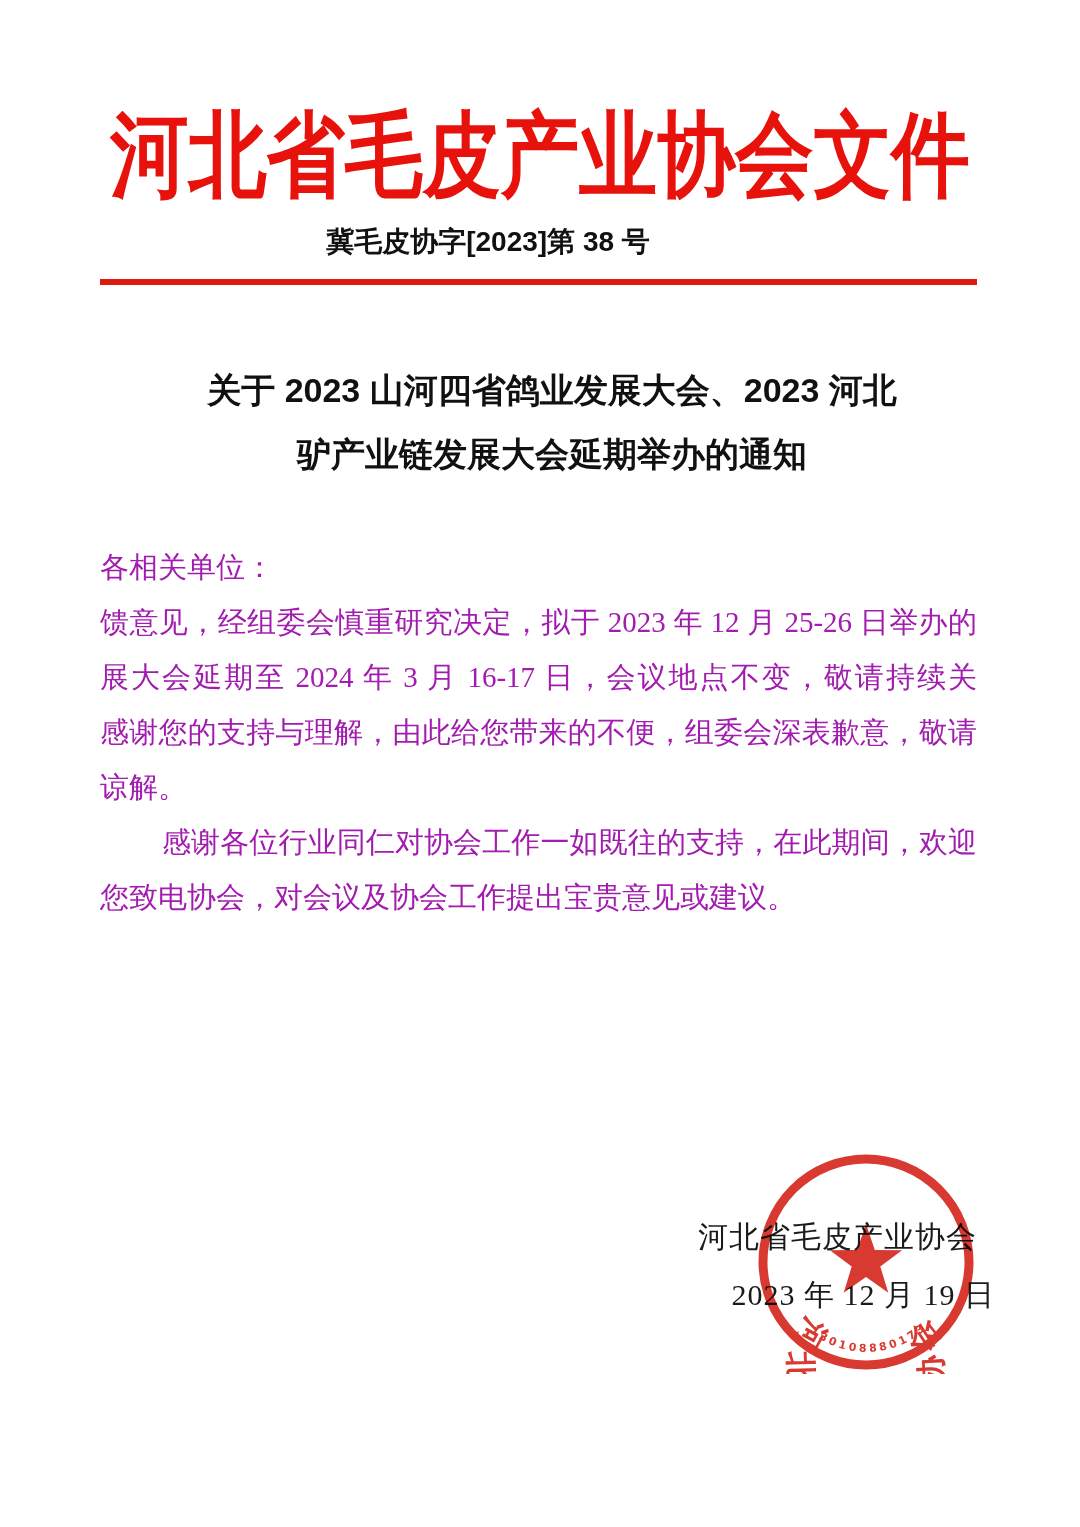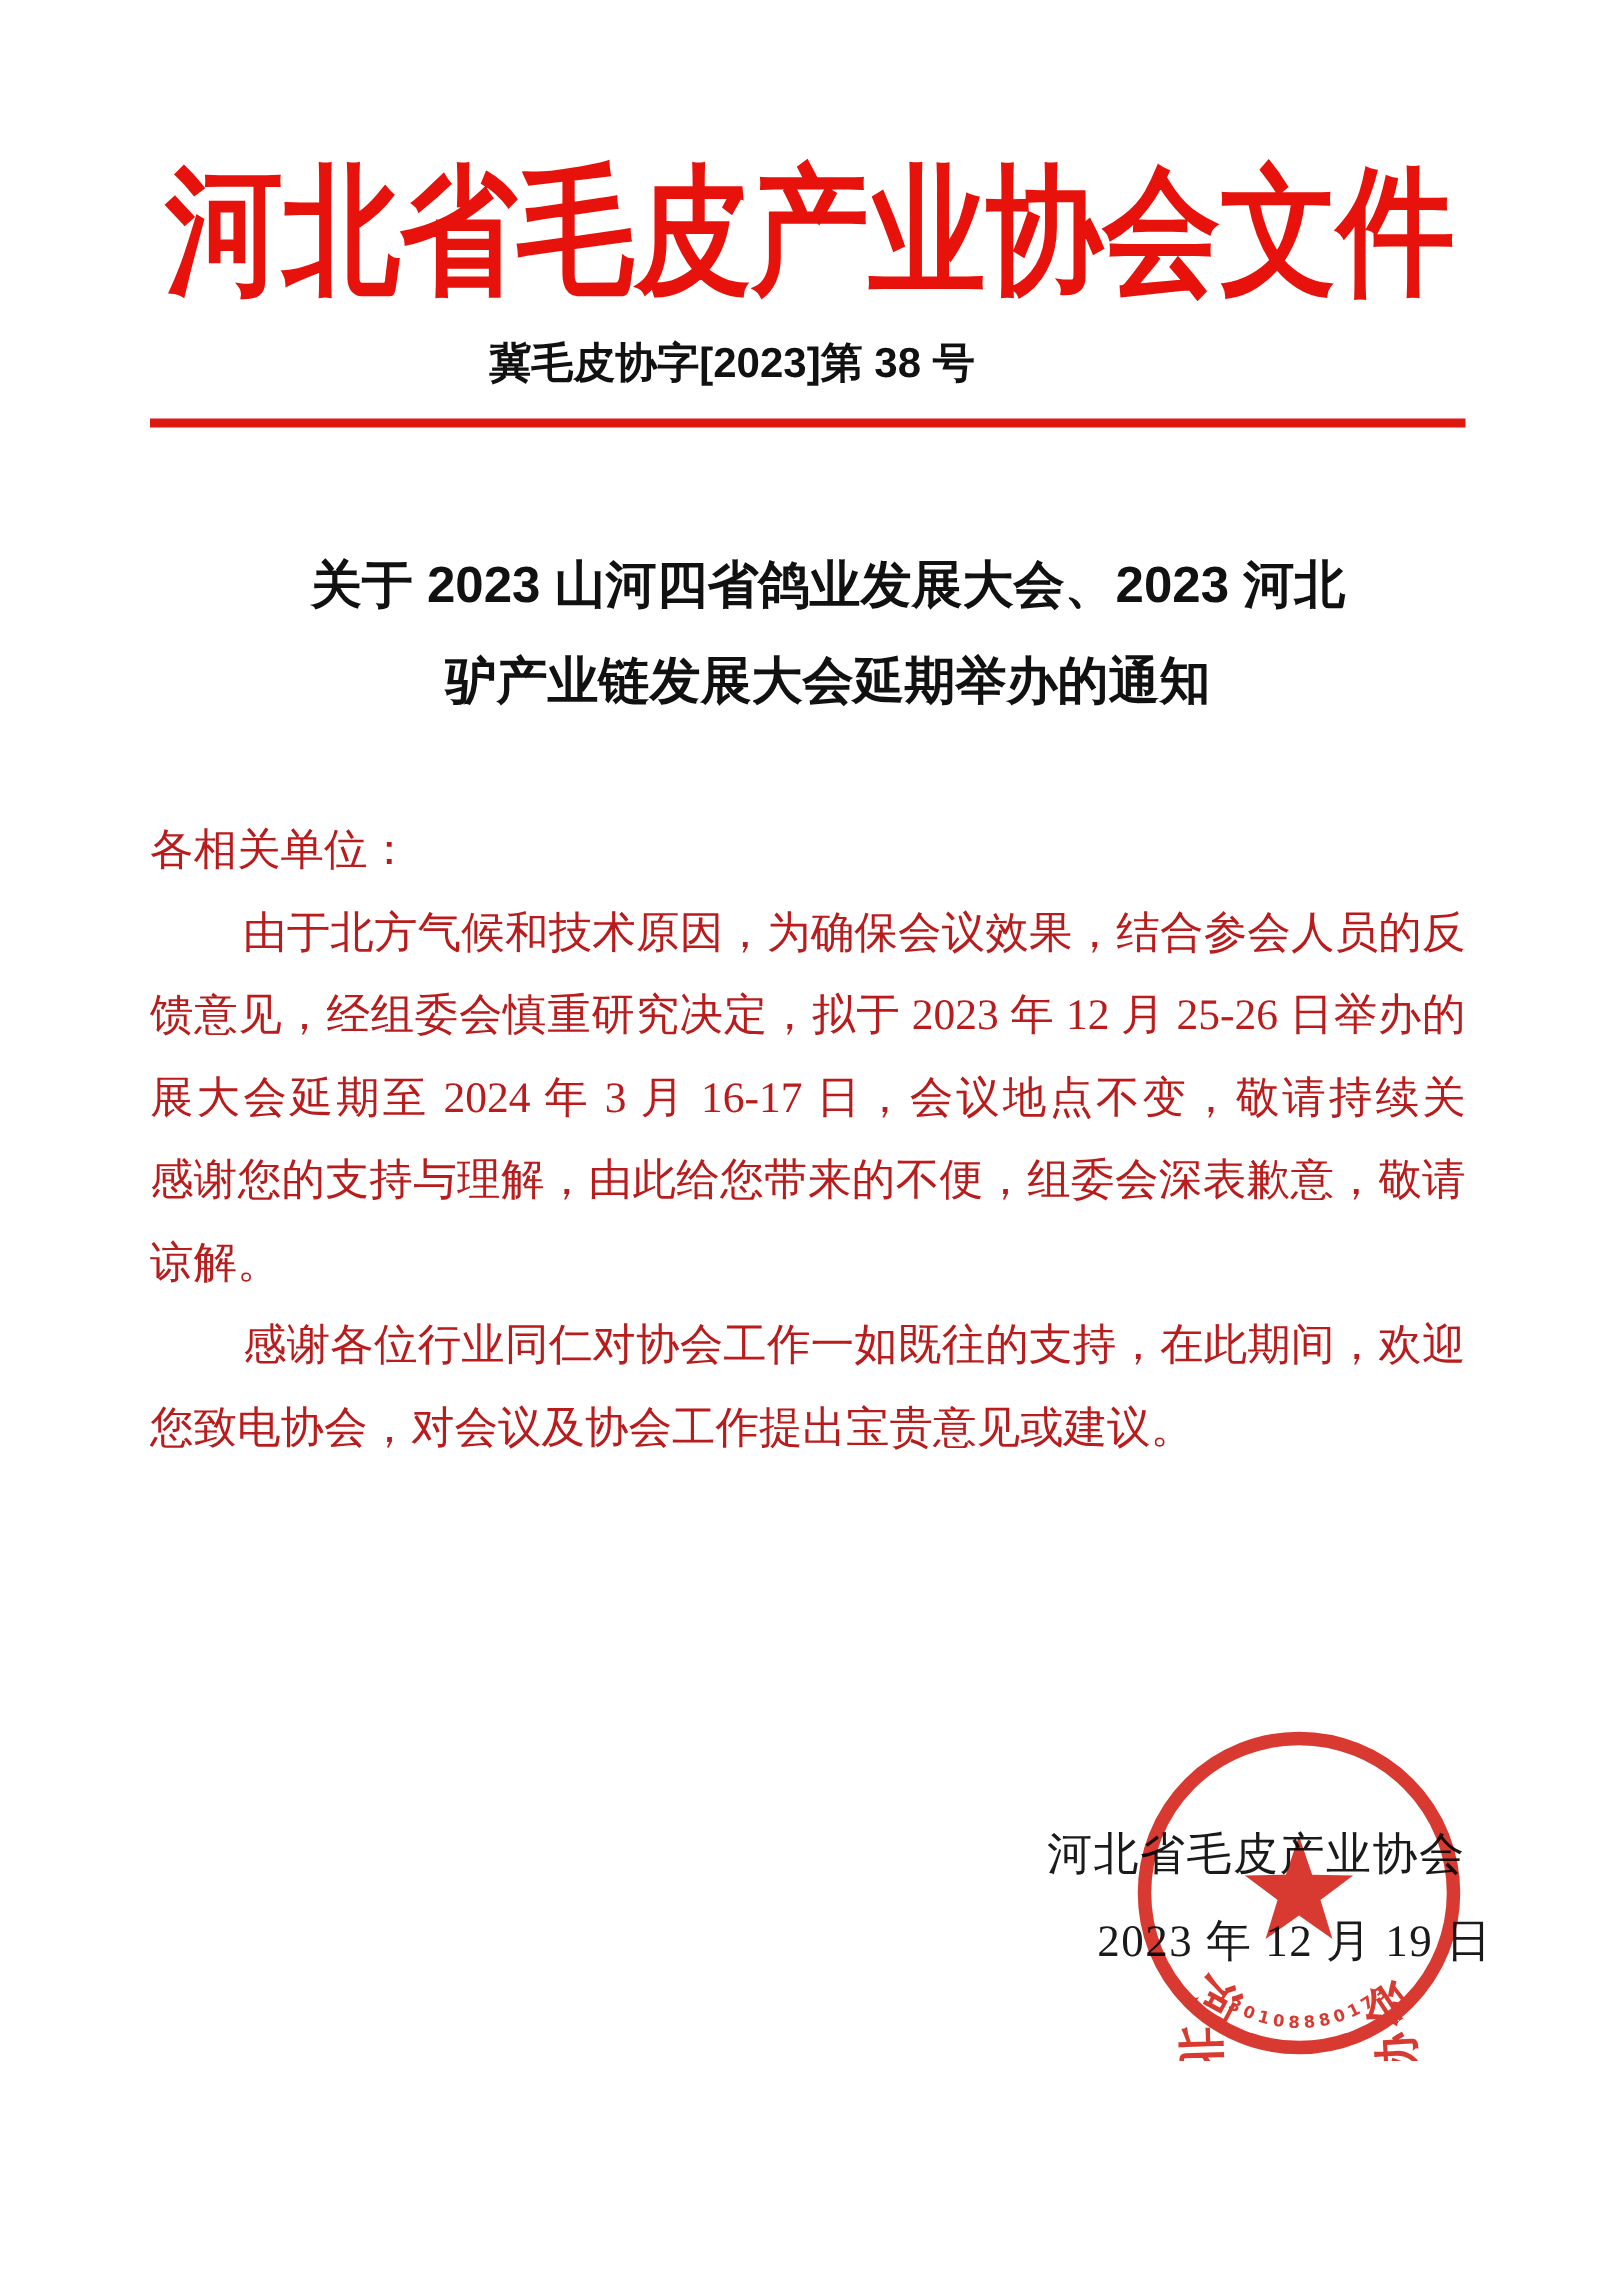--- a/index.html
+++ b/index.html
@@ -62,21 +62,21 @@
     white-space: nowrap;
     margin-left: 12px;
   }
   .body-block {
     position: absolute;
     top: 540px;
     left: 100px;
     width: 877px;
     font-family: "Liberation Serif", "DejaVu Serif", serif;
     font-size: 29px;
-    color: #b91c1c;
+    color: #a21caf;
   }
   .body-line {
     height: 55px;
     line-height: 55px;
     overflow: hidden;
   }
   .body-line.just {
     text-align: justify;
     text-align-last: justify;
   }
@@ -137,21 +137,20 @@
 
   <div class="red-rule"></div>
 
   <div class="notice-title">
     <div>关于 2023 山河四省鸽业发展大会、2023 河北</div>
     <div>驴产业链发展大会延期举办的通知</div>
   </div>
 
   <div class="body-block">
     <div class="body-line">各相关单位：</div>
-    <div class="body-line just ind">由于北方气候和技术原因，为确保会议效果，结合参会人员的反</div>
     <div class="body-line just">馈意见，经组委会慎重研究决定，拟于 2023 年 12 月 25-26 日举办的</div>
     <div class="body-line just">展大会延期至 2024 年 3 月 16-17 日，会议地点不变，敬请持续关注。</div>
     <div class="body-line just">感谢您的支持与理解，由此给您带来的不便，组委会深表歉意，敬请</div>
     <div class="body-line">谅解。</div>
     <div class="body-line just ind">感谢各位行业同仁对协会工作一如既往的支持，在此期间，欢迎</div>
     <div class="body-line">您致电协会，对会议及协会工作提出宝贵意见或建议。</div>
   </div>
 
   <div class="sig-org">河北省毛皮产业协会</div>
   <div class="sig-date">2023 年 12 月 19 日</div>

